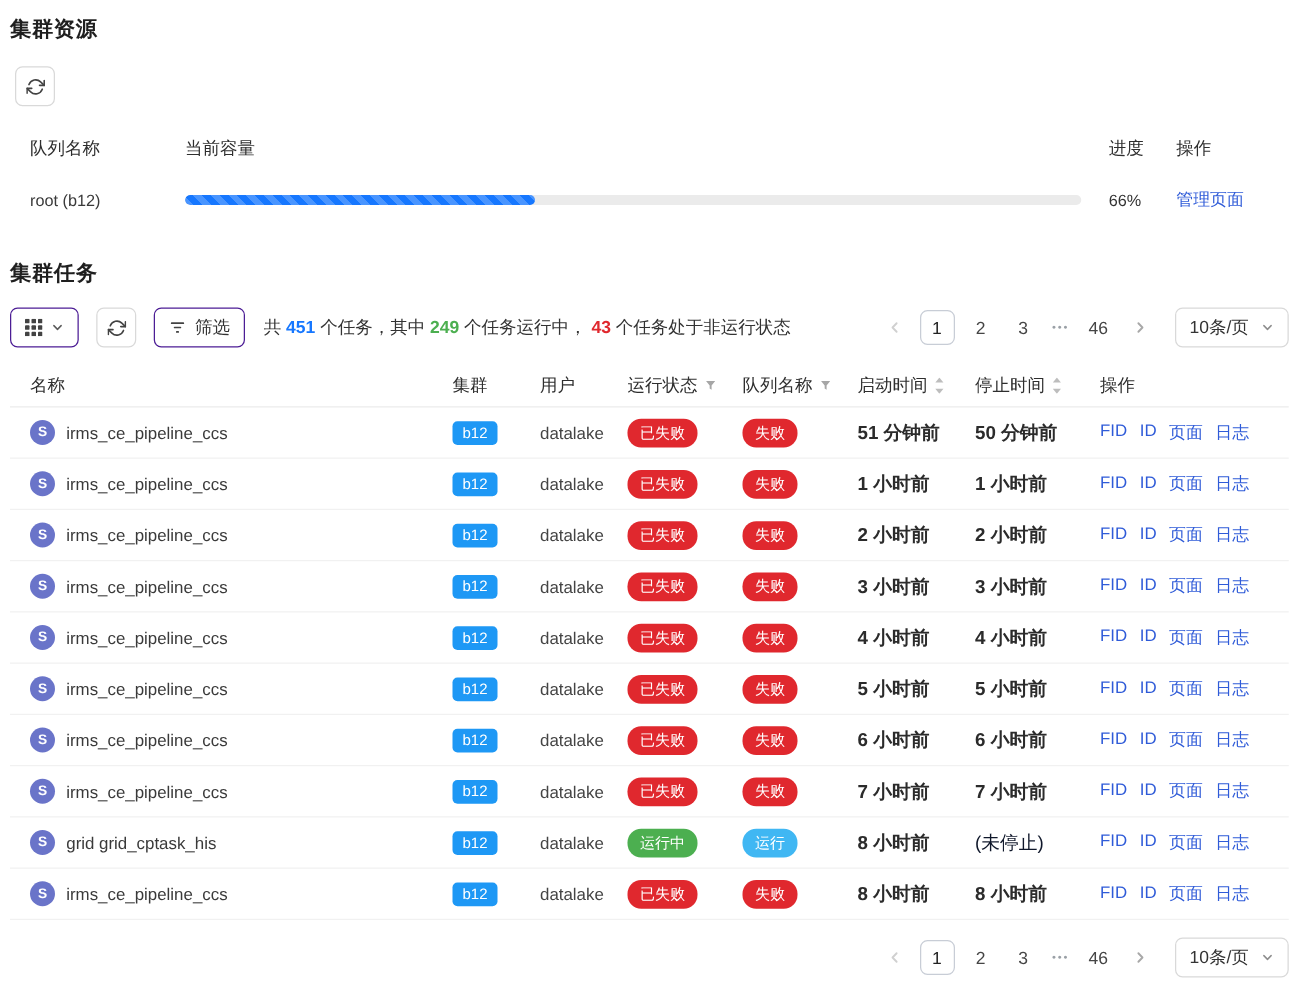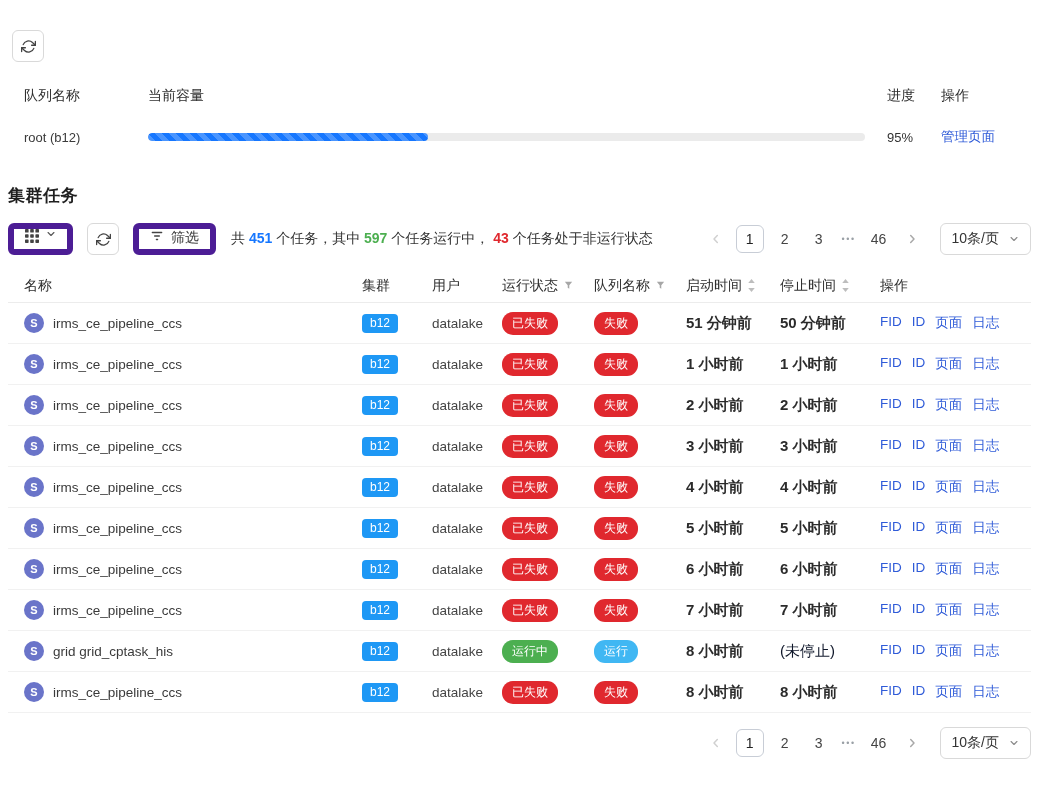--- a/index.html
+++ b/index.html
@@ -8,22 +8,22 @@
     width:1039px;min-height:790px;
     font-family:"Liberation Sans","DejaVu Sans",sans-serif;
     font-size:14px;color:#333;
   }
   .page{padding:12px 8px 13px}
   .section-title{font-size:17px;font-weight:700;color:#1f1f1f;letter-spacing:.5px}
 
   
   .icon-btn{display:inline-flex;align-items:center;justify-content:center;
     width:32px;height:32px;border:1px solid #d9d9d9;border-radius:6px;background:#fff;cursor:pointer}
-  .btn{display:inline-flex;gap:7px;height:32px;padding:0 11px;
-    border:6px solid #4c1d95;border-radius:6px;background:#fff;cursor:pointer;
+  .btn{display:inline-flex;align-items:center;gap:7px;height:32px;padding:0 11px;
+    border:1px solid #4c1d95;border-radius:6px;background:#fff;cursor:pointer;
     font-size:14px;color:#333;font-family:inherit}
 
   
   #res-refresh{margin:18px 0 0 4px}
   .res-grid{display:grid;grid-template-columns:140px 1fr 52px 98px;align-items:center}
   .res-grid > :nth-child(1){padding-left:16px}
   .res-grid > :nth-child(3){padding-left:6px}
   .res-grid > :nth-child(4){padding-left:8px}
   .res-head{height:36px;margin-top:16px;font-weight:500;color:#2e2e2e}
   .res-row{height:46px}
@@ -76,20 +76,21 @@
   .link{color:var(--link,#2f5bd8);text-decoration:none;cursor:pointer;font-size:13.5px;background:none;border:none;font-family:inherit}
 
   .bottom-bar{display:flex;align-items:center;margin-top:14px}
 </style>
 </head>
 <body>
 
 <div class="page">
 
   <section>
+    <h2 class="section-title">集群资源</h2>
 
     <button class="icon-btn" id="res-refresh">
       <svg width="15" height="15" viewBox="0 0 24 24" fill="none" stroke="#434343" stroke-width="2.1" stroke-linecap="round" stroke-linejoin="round">
         <polyline points="23 4 23 10 17 10"></polyline>
           <polyline points="1 20 1 14 7 14"></polyline>
         <path d="M3.51 9a9 9 0 0 1 14.85-3.36L23 10M1 14l4.64 4.36A9 9 0 0 0 20.49 15"></path>
       </svg>
     </button>
 
     <div>
@@ -99,21 +100,21 @@
         <div>进度</div>
         <div>操作</div>
       </div>
       <div class="res-grid res-row">
         <div>root (b12)</div>
         <div>
           <div class="progress-track">
             <div class="progress-fill" style="width: 39%;"></div>
           </div>
         </div>
-        <div class="pct">95%</div>
+        <div class="pct">66%</div>
         <div>
           <a class="link">管理页面</a>
         </div>
       </div>
     </div>
   </section>
 
   <section>
     <h2 class="section-title" id="tasks-title">集群任务</h2>
 
@@ -143,21 +144,21 @@
         </svg>
       </button>
 
       <button class="btn">
         <svg width="14" height="14" viewBox="0 0 24 24" fill="none" stroke="#434343" stroke-width="2.3" stroke-linecap="round">
             <path d="M4 6h16M8 12h8M11 18h2"></path>
           </svg>
         <span>筛选</span>
       </button>
 
-      <div class="summary"><span>共 </span><b class="sum-total">451</b><span> 个任务，其中 </span><b class="sum-running">597</b><span> 个任务运行中， </span><b class="sum-non">43</b><span> 个任务处于非运行状态</span></div>
+      <div class="summary"><span>共 </span><b class="sum-total">451</b><span> 个任务，其中 </span><b class="sum-running">249</b><span> 个任务运行中， </span><b class="sum-non">43</b><span> 个任务处于非运行状态</span></div>
 
       <div class="pager">
         <button class="pg-btn pg-arrow">
           <svg width="10" height="10" viewBox="0 0 10 10" fill="none" stroke="#d0d0d0" stroke-width="1.5" stroke-linecap="round" stroke-linejoin="round">
               <path d="M6.3 1.6 3 5l3.3 3.4"></path>
             </svg>
         </button>
         <button class="pg-btn current">1</button>
         <button class="pg-btn">2</button>
         <button class="pg-btn">3</button>

